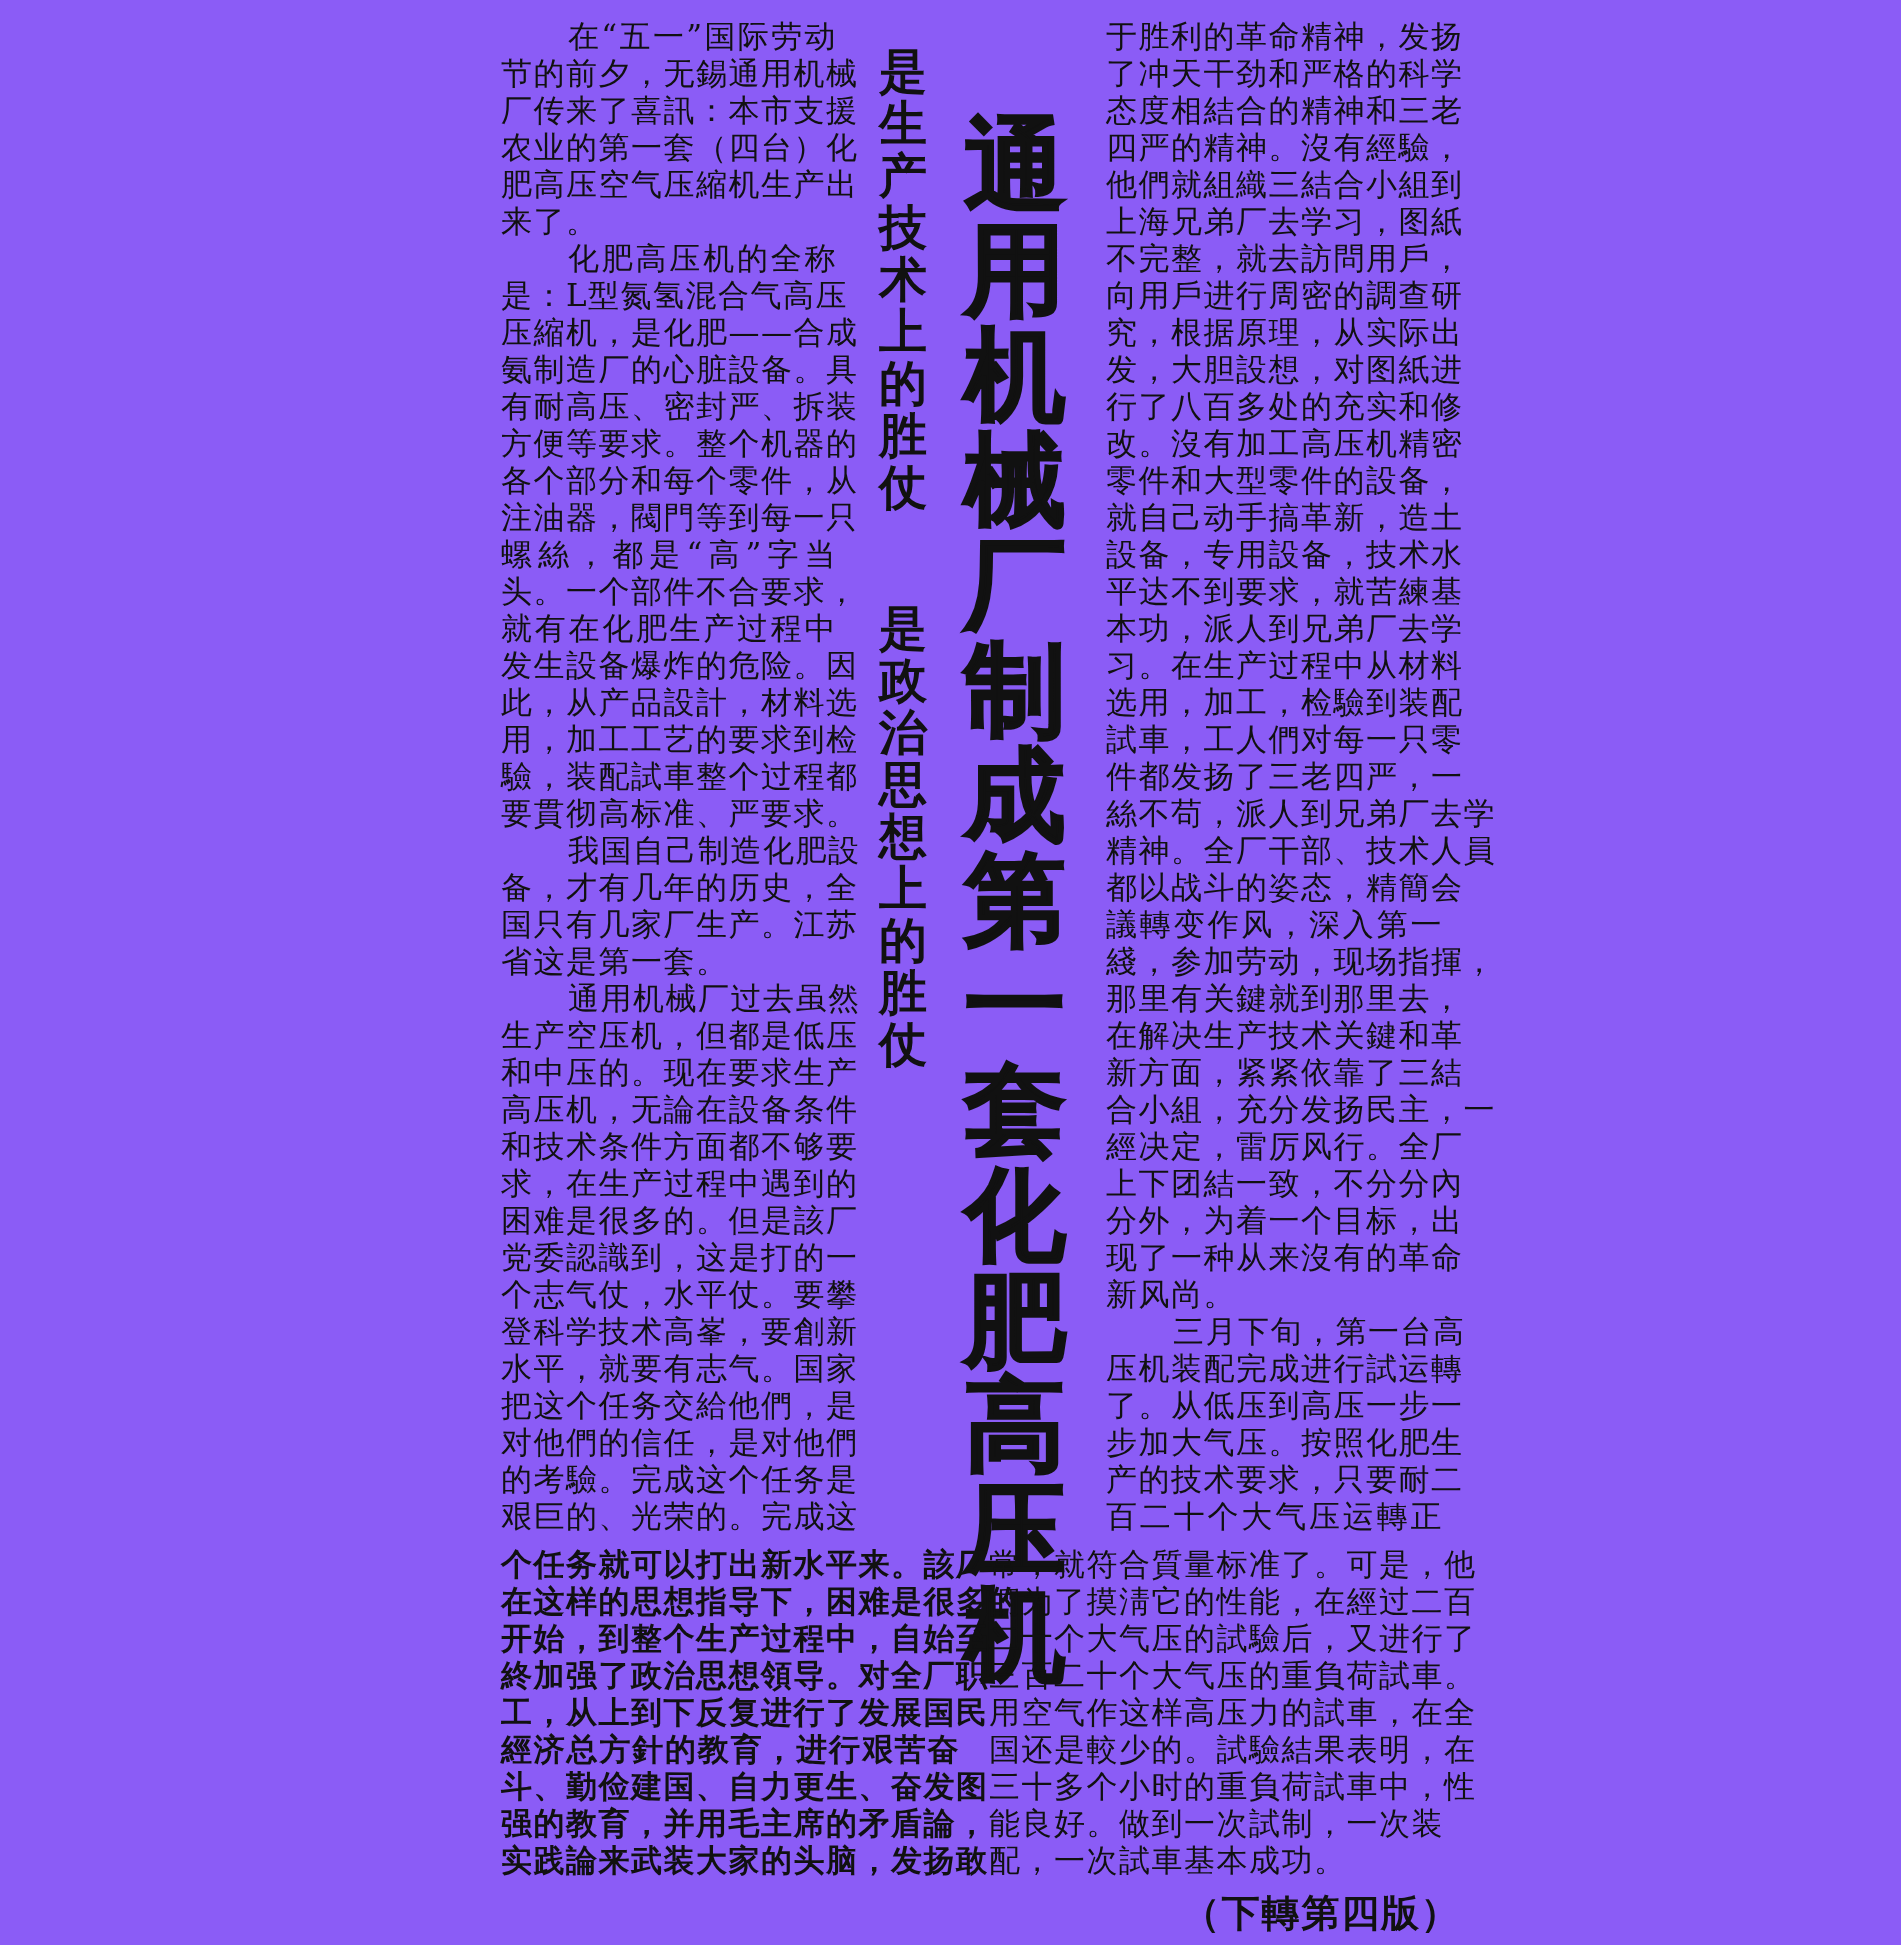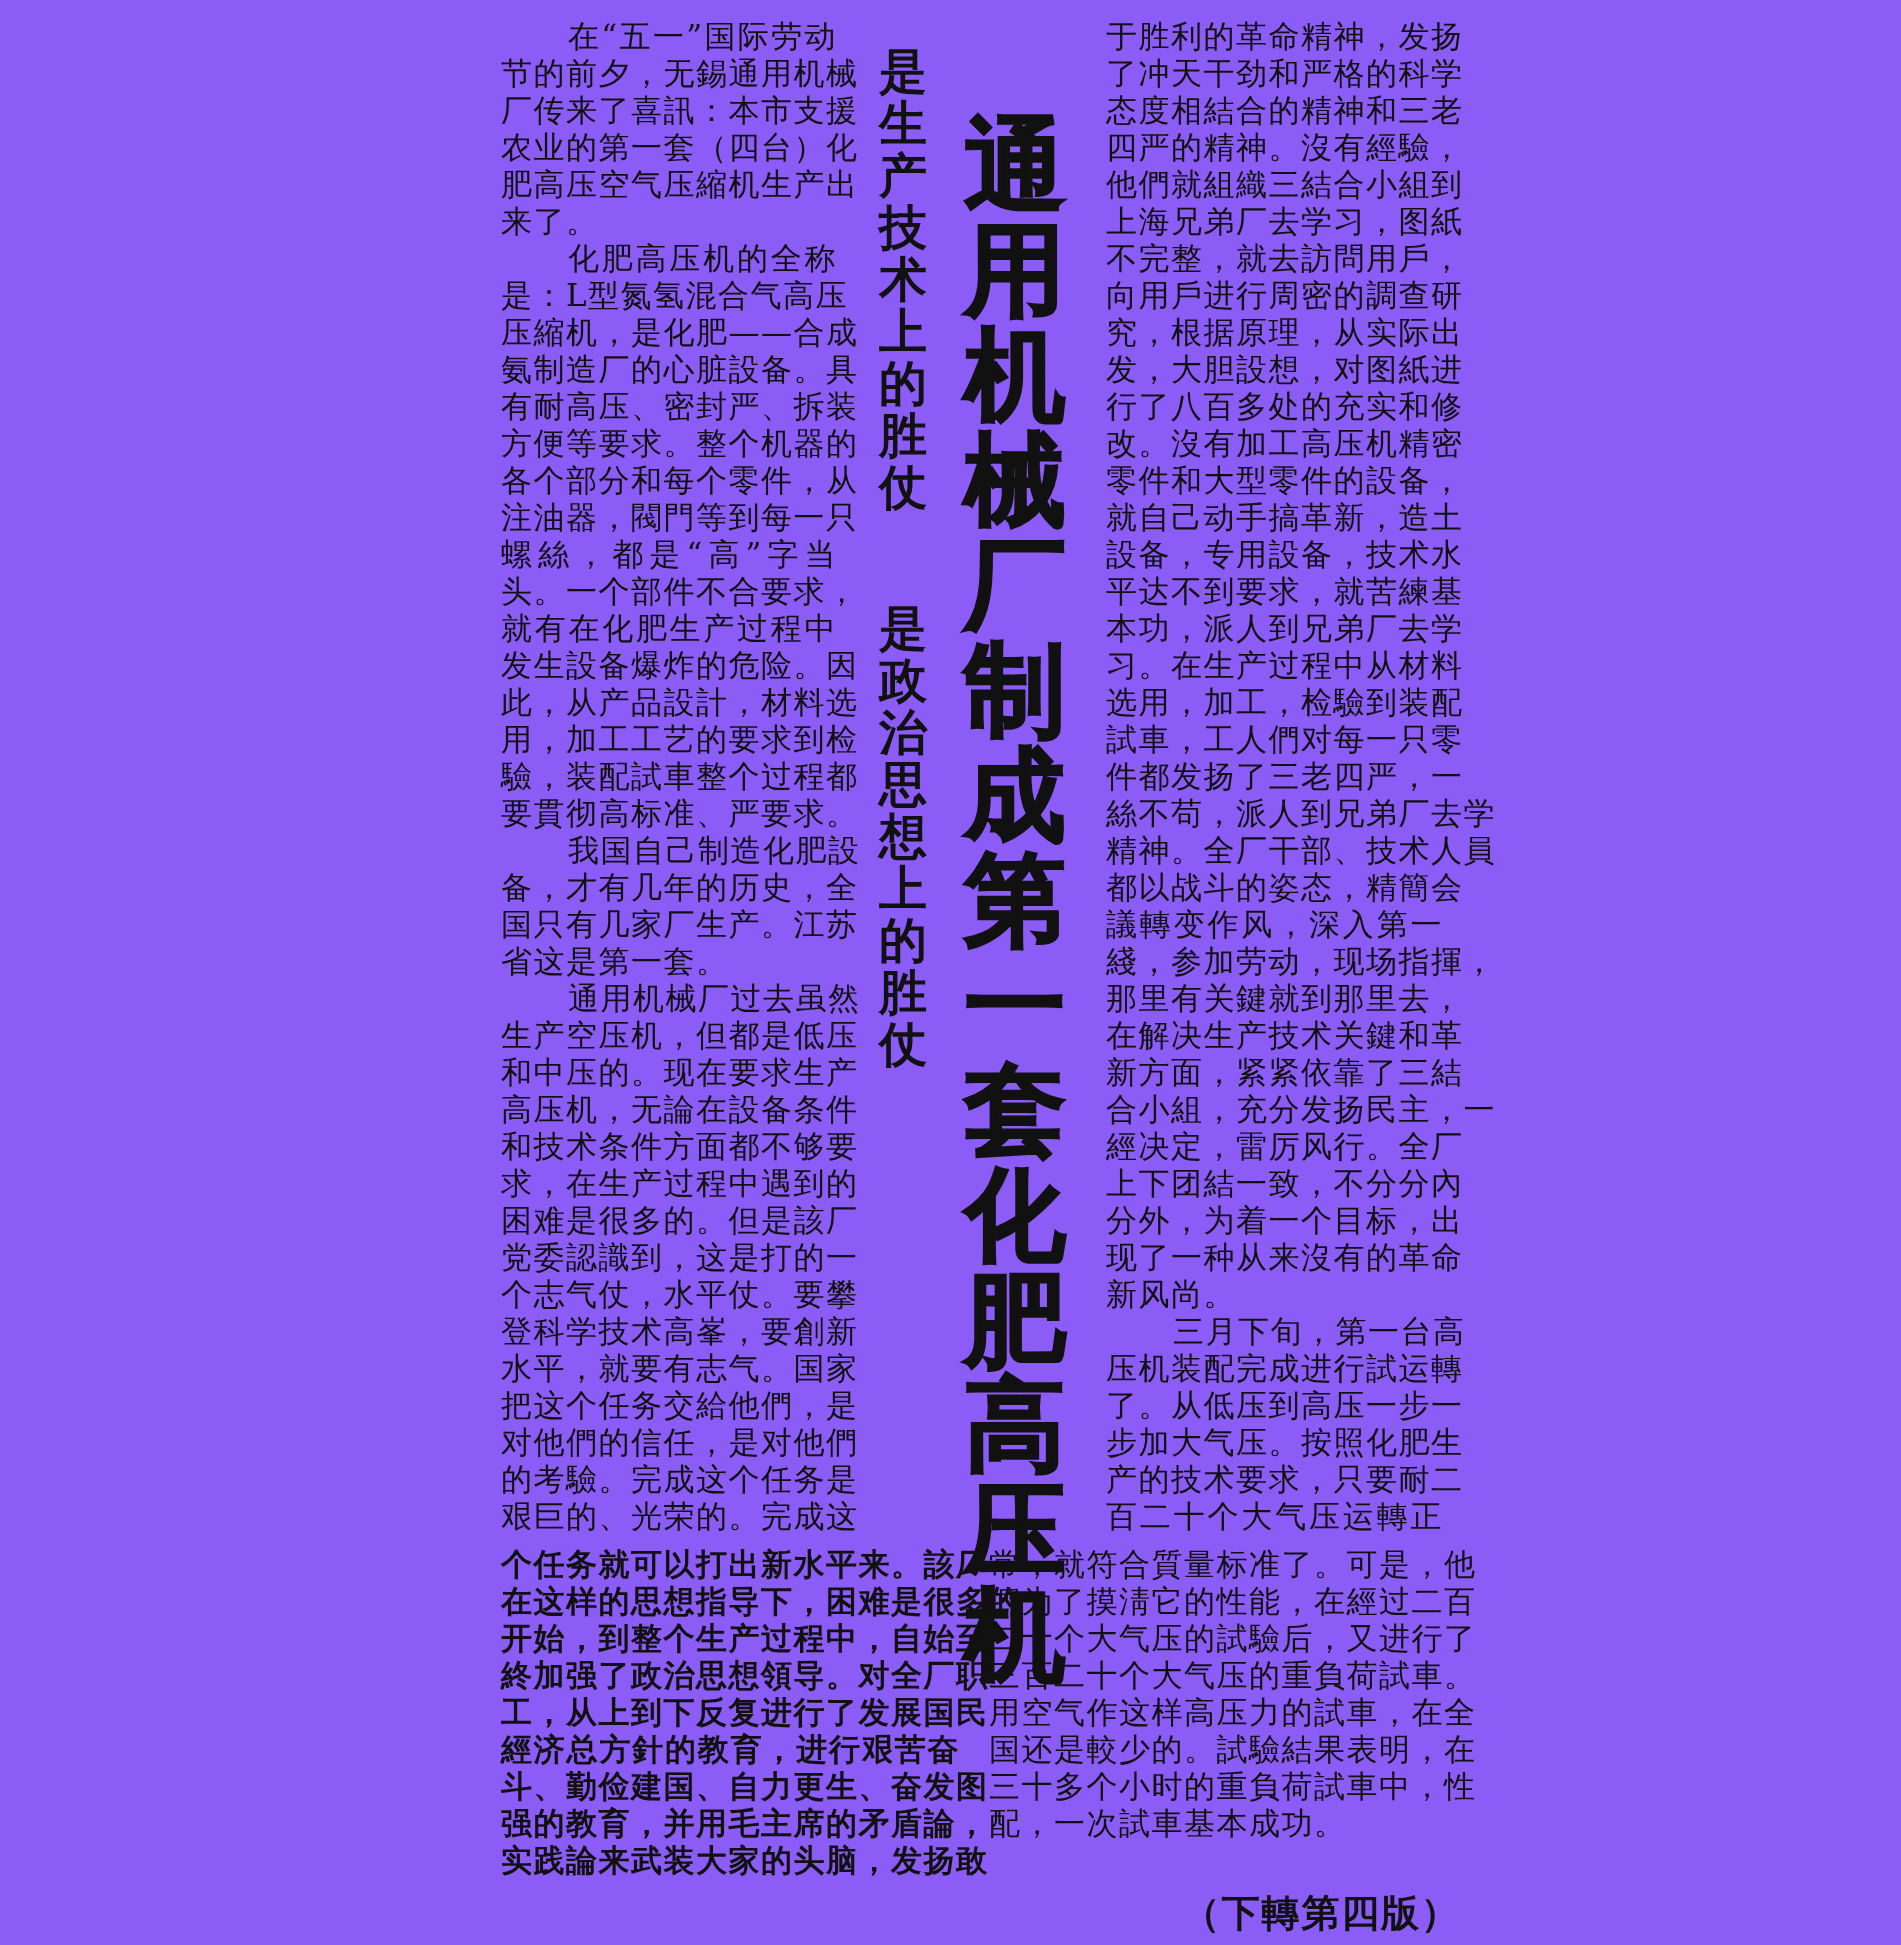--- a/index.html
+++ b/index.html
@@ -172,18 +172,19 @@
       <span class="line">实践論来武装大家的头脑，发扬敢</span>
     </div>
   <div class="col" id="col-br">
       <span class="line">常，就符合質量标准了。可是，他</span>
       <span class="line">們为了摸淸它的性能，在經过二百</span>
       <span class="line">二十个大气压的試驗后，又进行了</span>
       <span class="line">三百二十个大气压的重負荷試車。</span>
       <span class="line">用空气作这样高压力的試車，在全</span>
       <span class="line">国还是較少的。試驗結果表明，在</span>
       <span class="line">三十多个小时的重負荷試車中，性</span>
+      <span class="line">能良好。做到一次試制，一次装</span>
       <span class="line last">配，一次試車基本成功。</span>
     </div>
 
   <div id="continued">（下轉第四版）</div>
 </div>
 
 
 </body></html>

